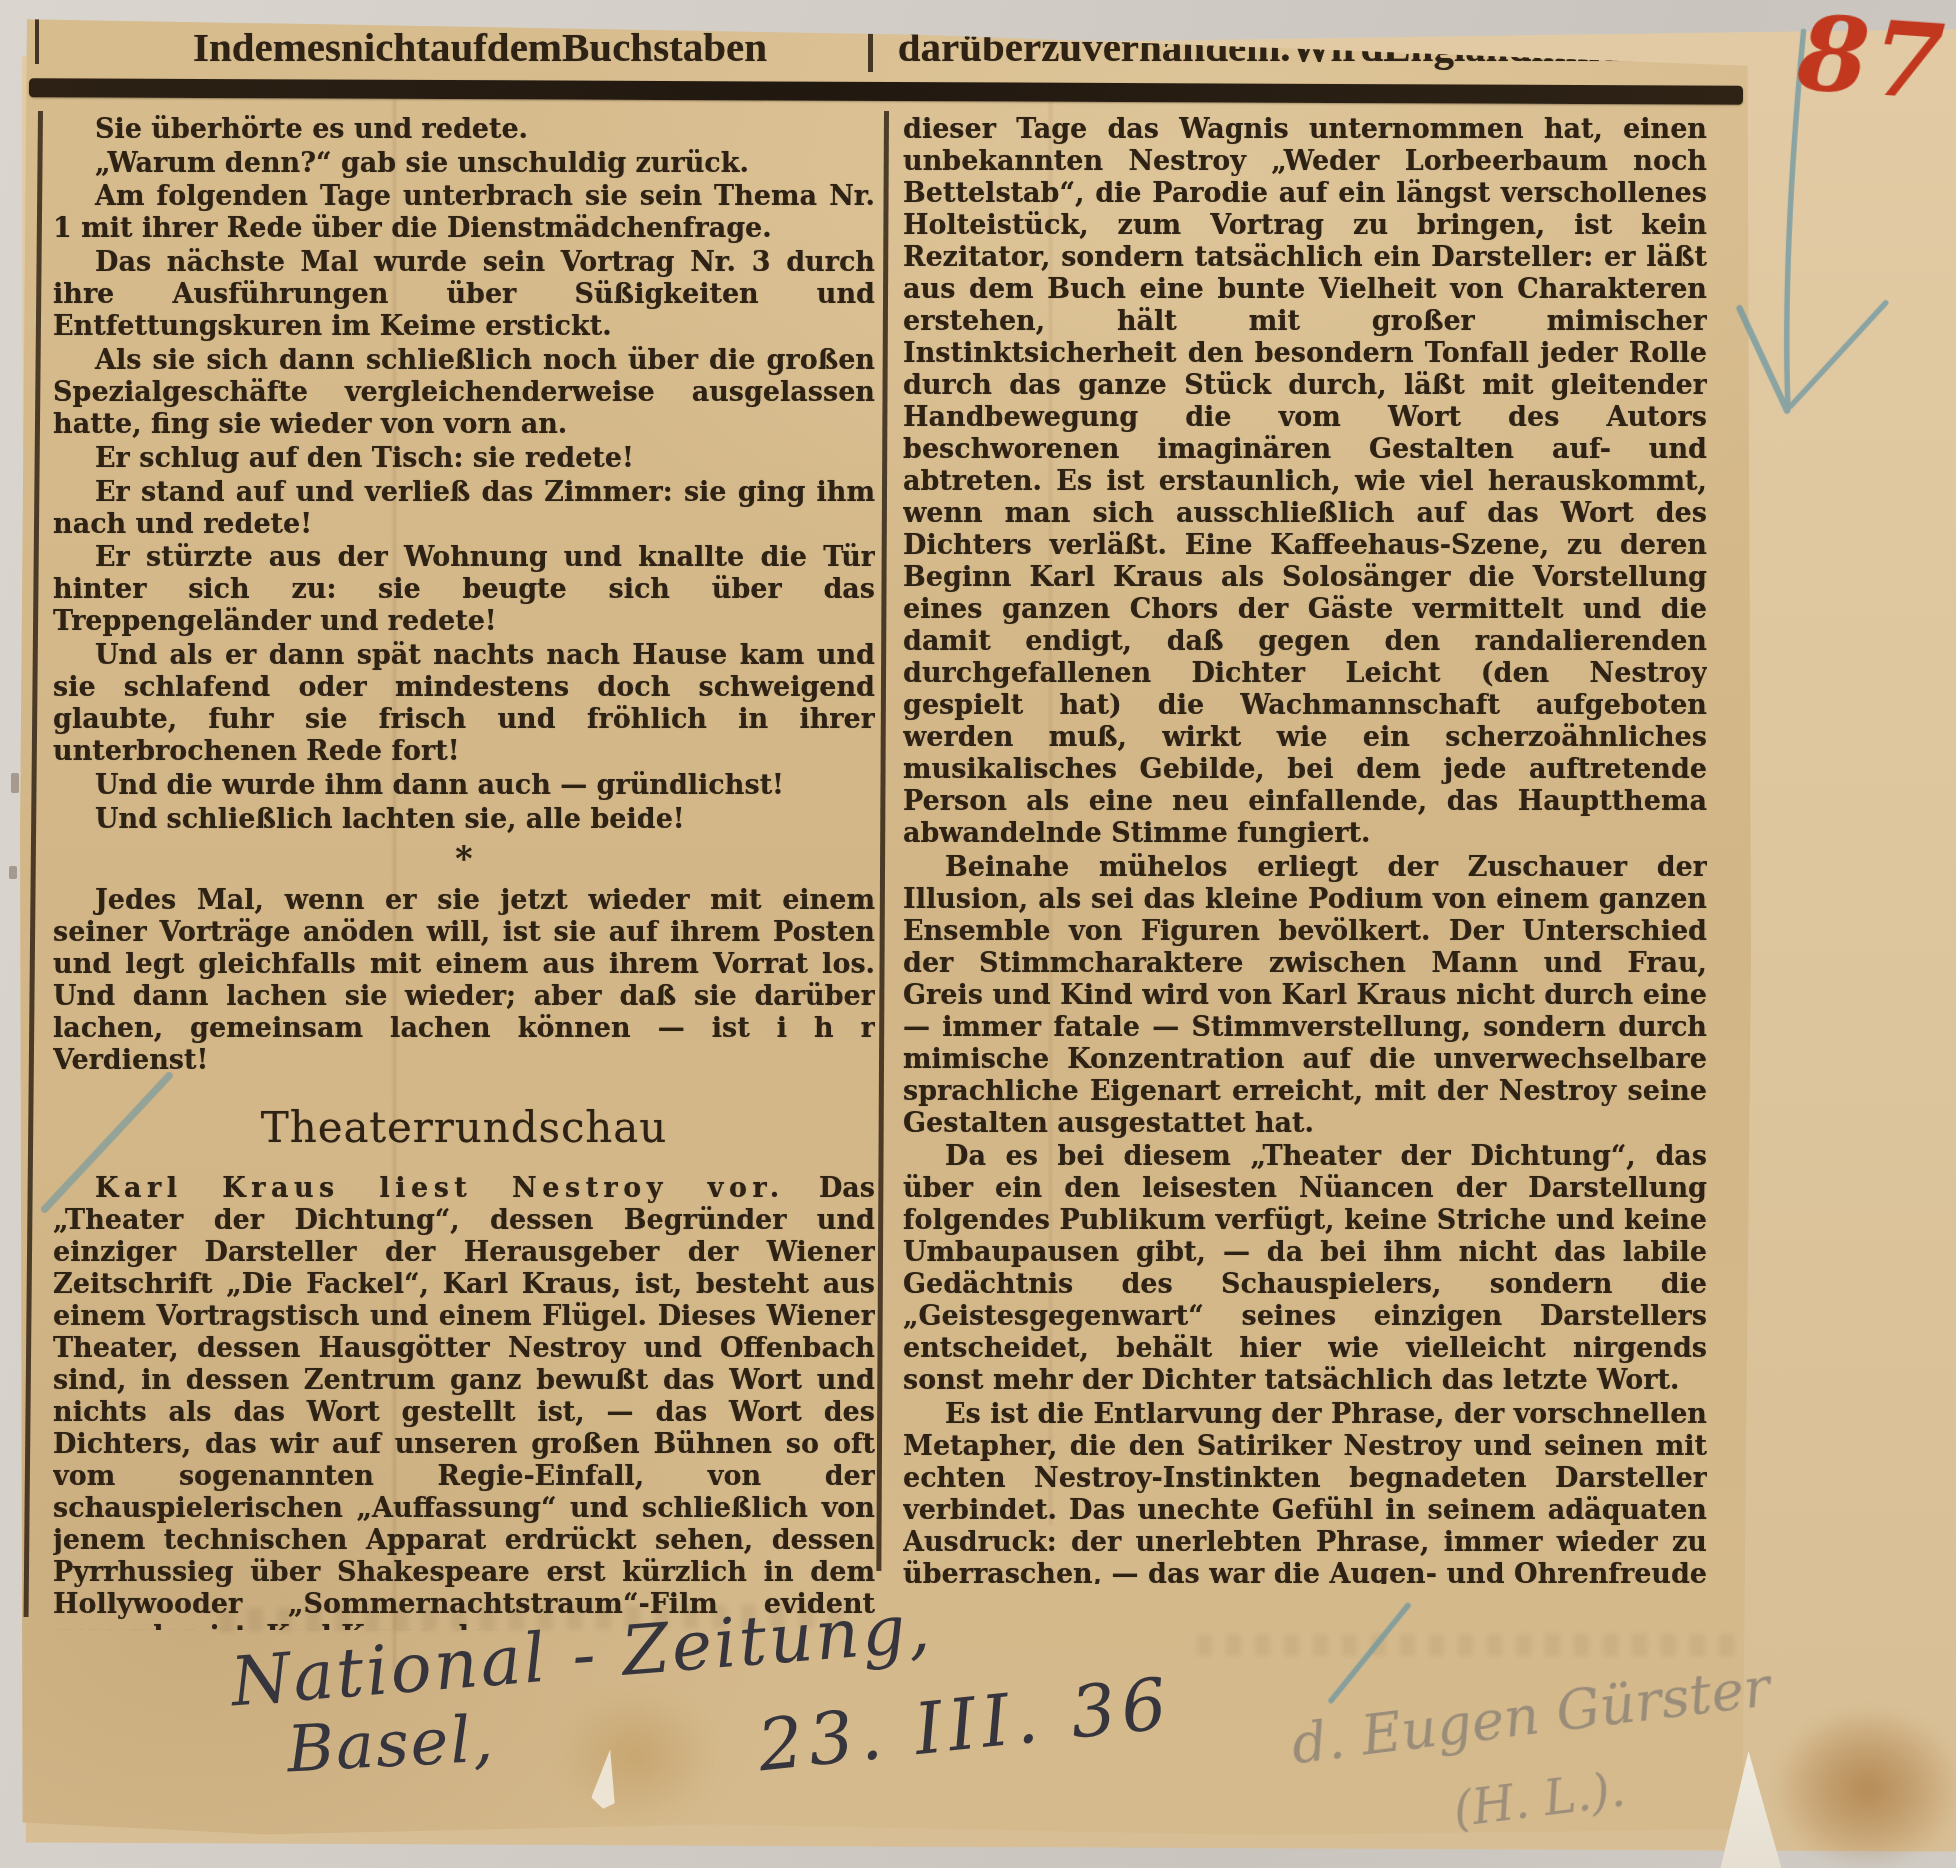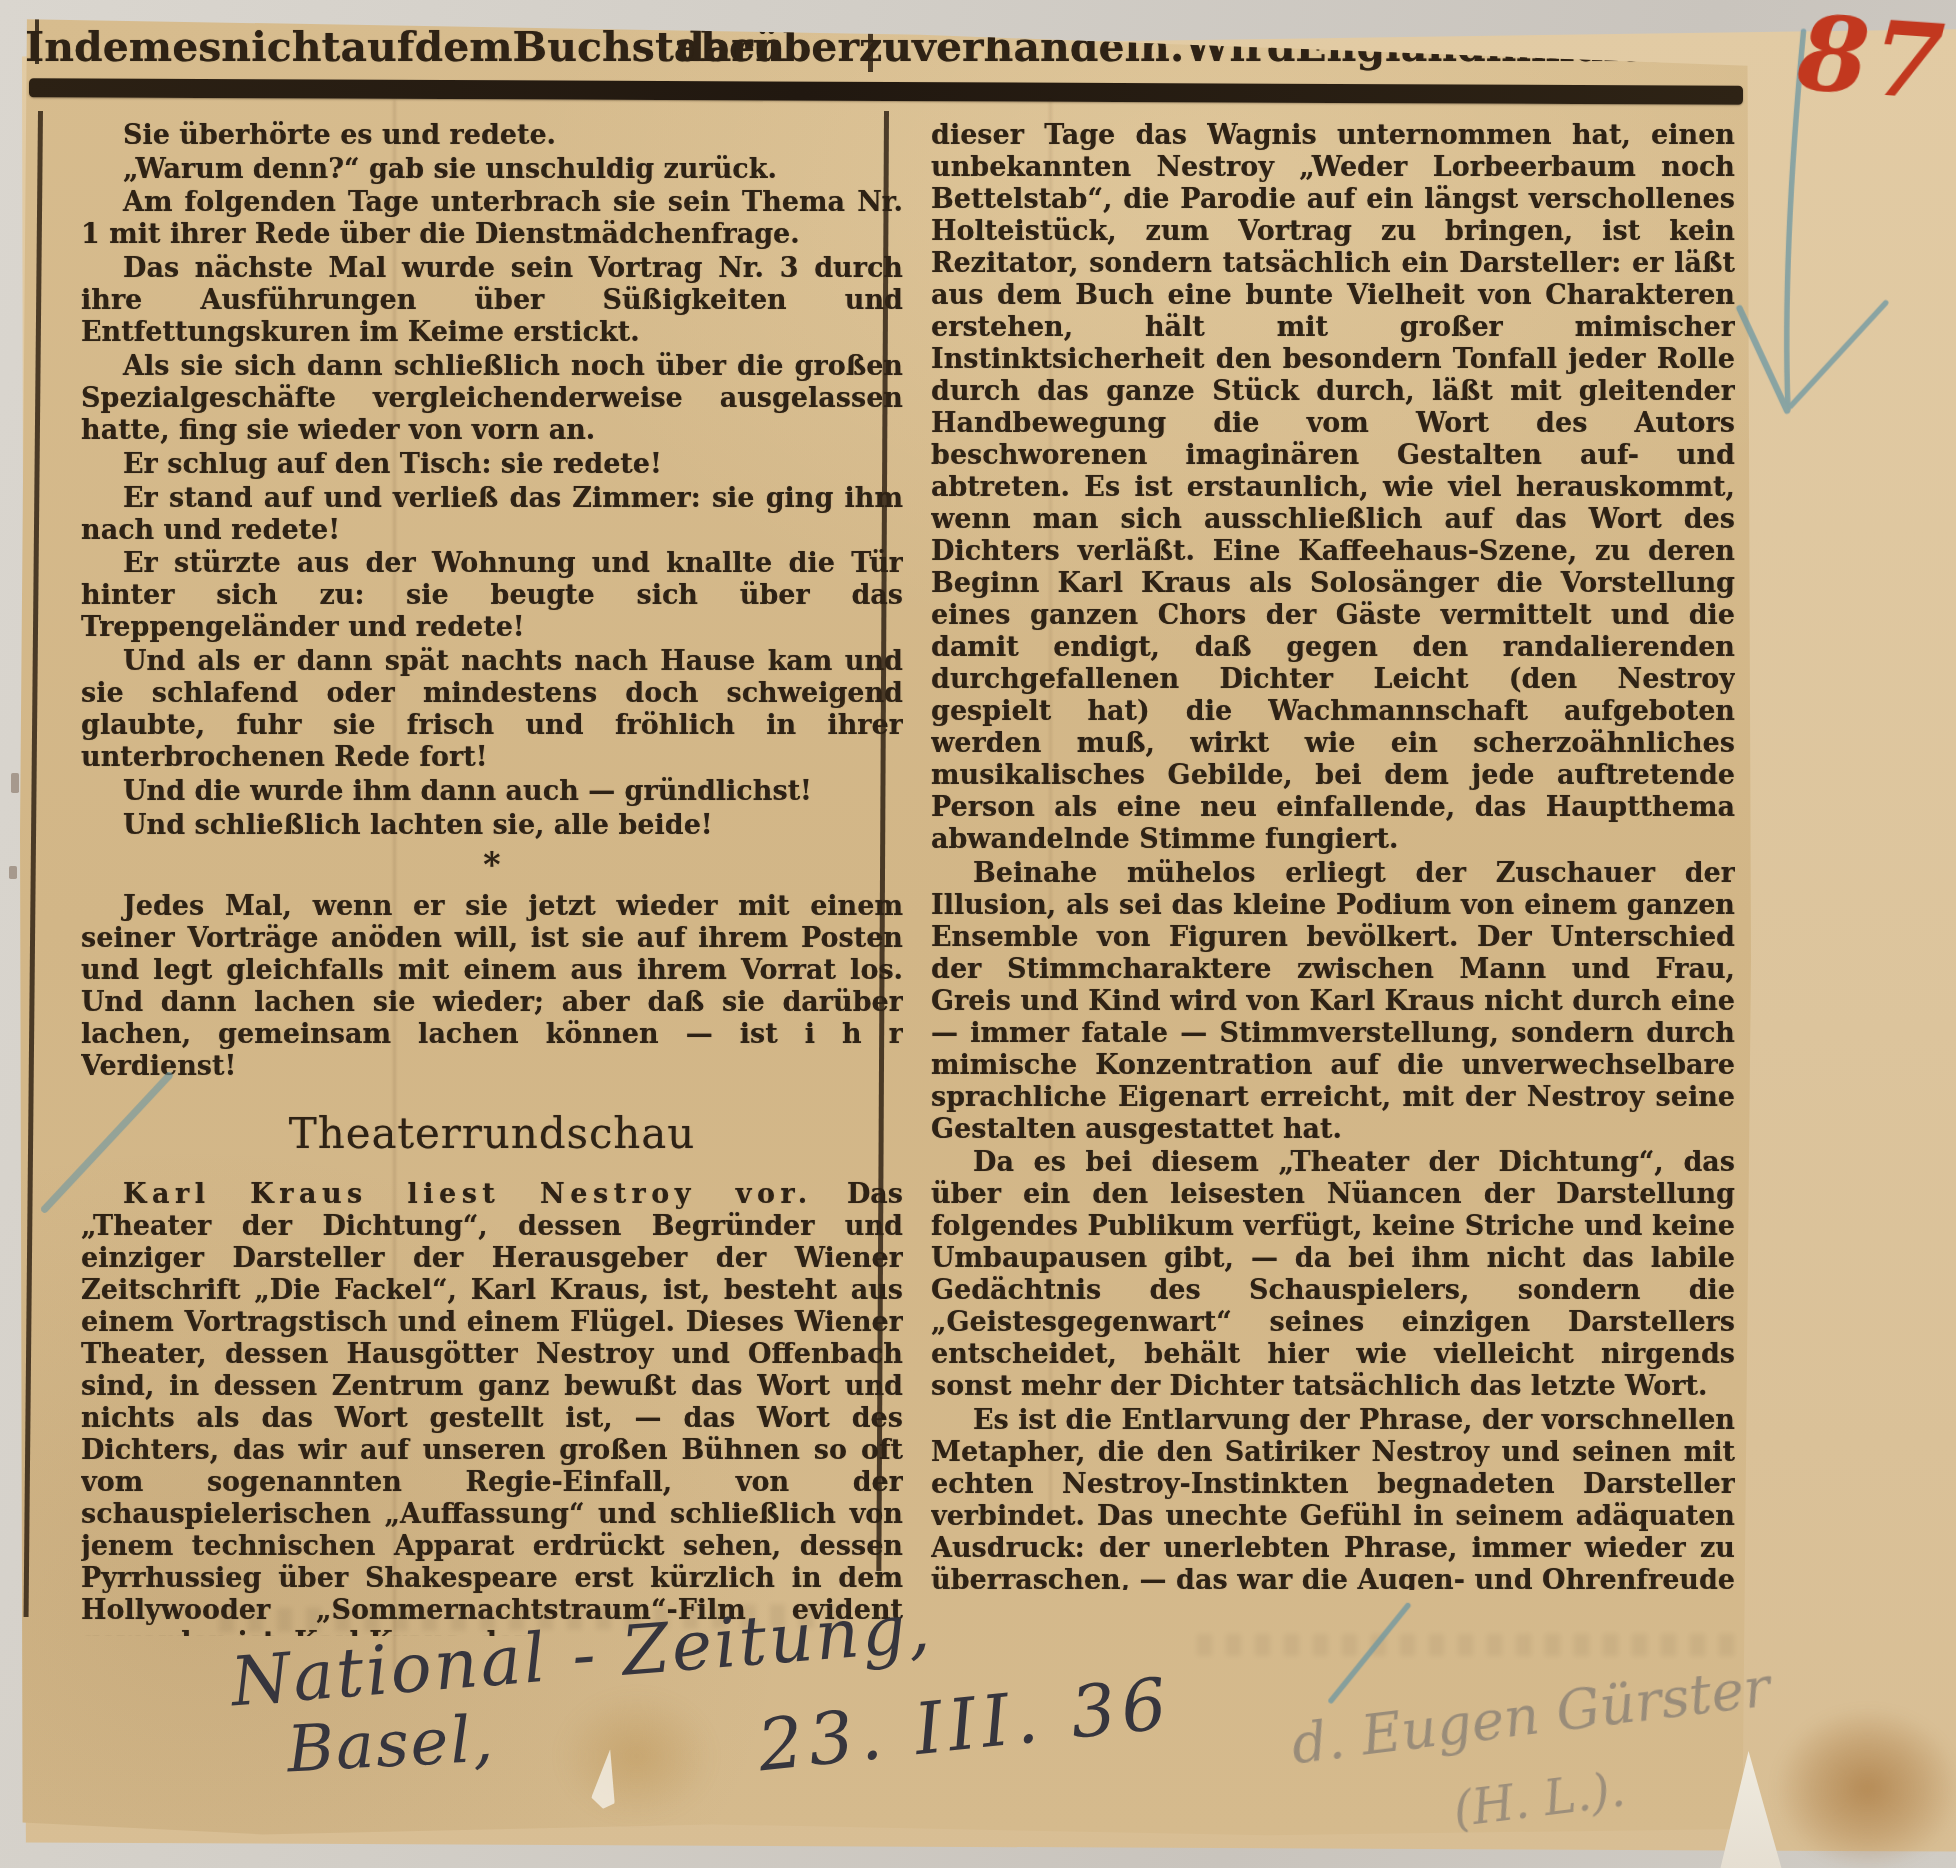--- a/index.html
+++ b/index.html
@@ -26,32 +26,32 @@
     clip-path:polygon(0.4% 0.55%,52% 1.4%,99.8% 3.1%,100% 52%,99.5% 99.5%,72% 99.85%,40% 99.25%,14% 99.8%,0.15% 99.15%,0 45%);
     box-shadow:2.7px 3.7px 8.2px rgba(70,58,42,.30);
     color:var(--ink,#2e2215);
   }
   .hdr{
     position:absolute; top:14.6px; font-weight:700; font-size:41px; line-height:46px;
     color:var(--ink,#2e2215); text-shadow:0 0 0.9px rgba(46,34,21,.55);
   }
   .hdr-left{left:155px; width:610px;}
   .hdr-right{left:870px; width:804px;}
-  [data-spread]{display:flex; justify-content:flex-end;}
+  [data-spread]{display:flex; justify-content:center;font-family:Liberation Serif, serif;}
   .hdr-tick{position:absolute; left:14.6px; top:3.7px; width:4.6px; height:51px; background:rgba(42,30,18,.85);}
   .thick-rule{
     position:absolute; left:9.1px; top:73px; width:1714px; height:19px; border-radius:4.6px;
     background:linear-gradient(90deg,#2c2114,#211810 45%,#2e2315);
     transform:rotate(.25deg); box-shadow:0 0.9px 1.8px rgba(60,45,25,.4);
   }
   .vrule{position:absolute; width:4.6px; background:rgba(44,31,17,.82); transform-origin:top center;}
   .vrule.left  {left:18.3px;  top:102px; height:1506px; transform:rotate(.55deg);}
   .vrule.center{left:864px; top:102px; height:1460px; transform:rotate(.30deg);}
   .hdr-div{position:absolute; left:848px; top:5.5px; width:4.6px; height:57px; background:rgba(44,31,17,.85);}
-  .col{position:absolute; top:108px; overflow:hidden;margin-left:28px;}
+  .col{position:absolute; top:102px; overflow:hidden;}
   .col-left {left:33px;  width:822px; height:1519px;}
   .col-right{left:883px; width:804px; height:1473px;}
   .para{
     margin:1.8px 0; font-weight:700; font-size:27px; line-height:32px;
     text-align:justify; text-indent:42px; color:var(--ink,#2e2215);
     text-shadow:0 0 0.9px rgba(46,34,21,.5); hyphens:none;
   }
   .para.noindent{text-indent:0;}
   .sep{ text-align:center; font-size:33px; font-weight:700; line-height:38px; margin:5.5px 0; text-indent:0;}
   .section-heading{

